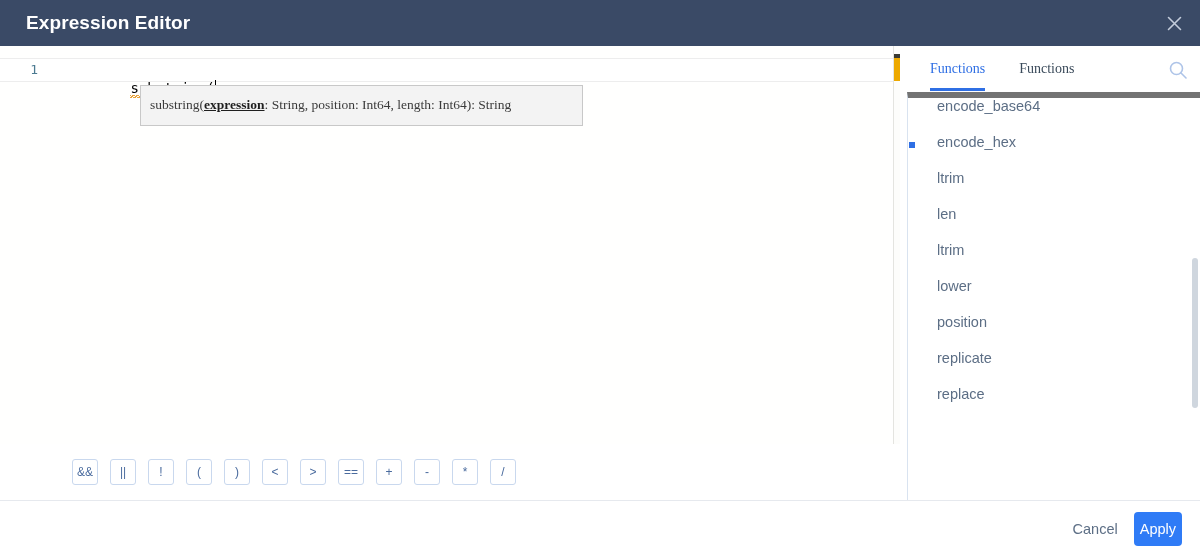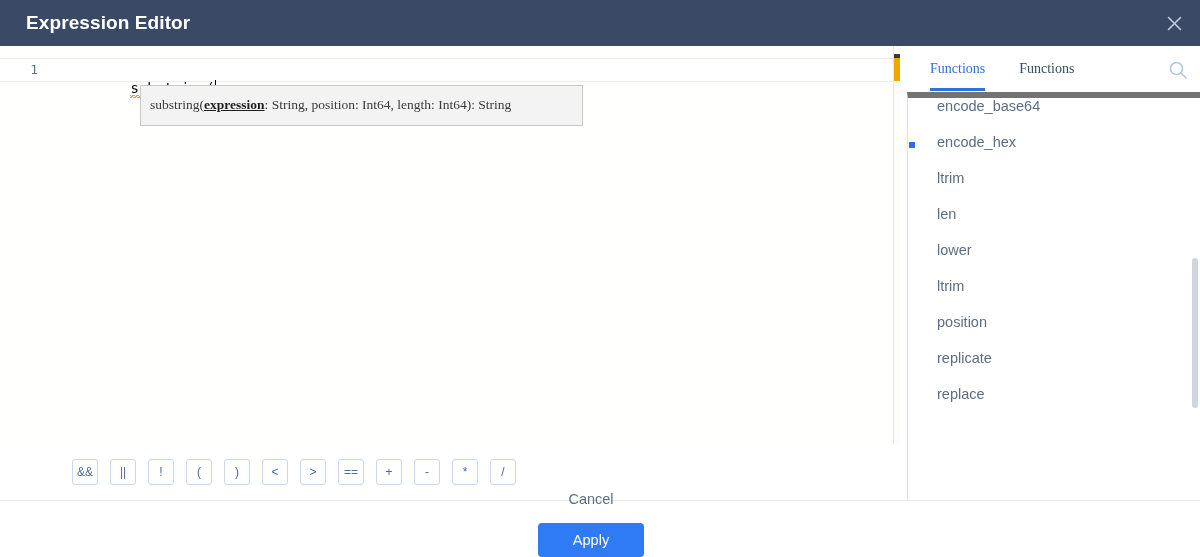--- a/index.html
+++ b/index.html
@@ -269,37 +269,36 @@
     position: absolute;
     left: 0; top: 500px;
     width: 1200px; height: 57px;
     background: #ffffff;
     border-top: 1px solid #e6e9ee;
     display: flex;
     align-items: center;
     justify-content: flex-end;
     padding-right: 18px;
     gap: 16px;
-    flex-direction: column;
   }
   .btn-cancel {
     color: #5c6e85;
     font-size: 14.5px;
     background: none;
     border: none;
     cursor: pointer;
     font-family: "Liberation Sans", sans-serif;
   }
   .btn-apply {
     background: #2f7bf6;
     color: #ffffff;
     font-size: 14.5px;
     border: none;
     border-radius: 4px;
-    padding: 9px 35px;
+    padding: 9px 6px;
     cursor: pointer;
     font-family: "Liberation Sans", sans-serif;
   }
 </style>
 </head>
 <body>
 
 <div id="app">
 
   <div class="header">
@@ -361,22 +360,22 @@
       </svg>
     </div>
 
     <div class="panel-list-wrap">
       <div class="panel-corner-dot"></div>
       <div class="panel-list">
         <div class="panel-item">encode_base64</div>
         <div class="panel-item">encode_hex</div>
         <div class="panel-item">ltrim</div>
         <div class="panel-item">len</div>
+        <div class="panel-item">ltrim</div>
         <div class="panel-item">lower</div>
-        <div class="panel-item">ltrim</div>
         <div class="panel-item">position</div>
         <div class="panel-item">replicate</div>
         <div class="panel-item">replace</div>
       </div>
       <div class="panel-scrollbar-track">
         <div class="panel-scrollbar-thumb"></div>
       </div>
     </div>
   </div>
 

